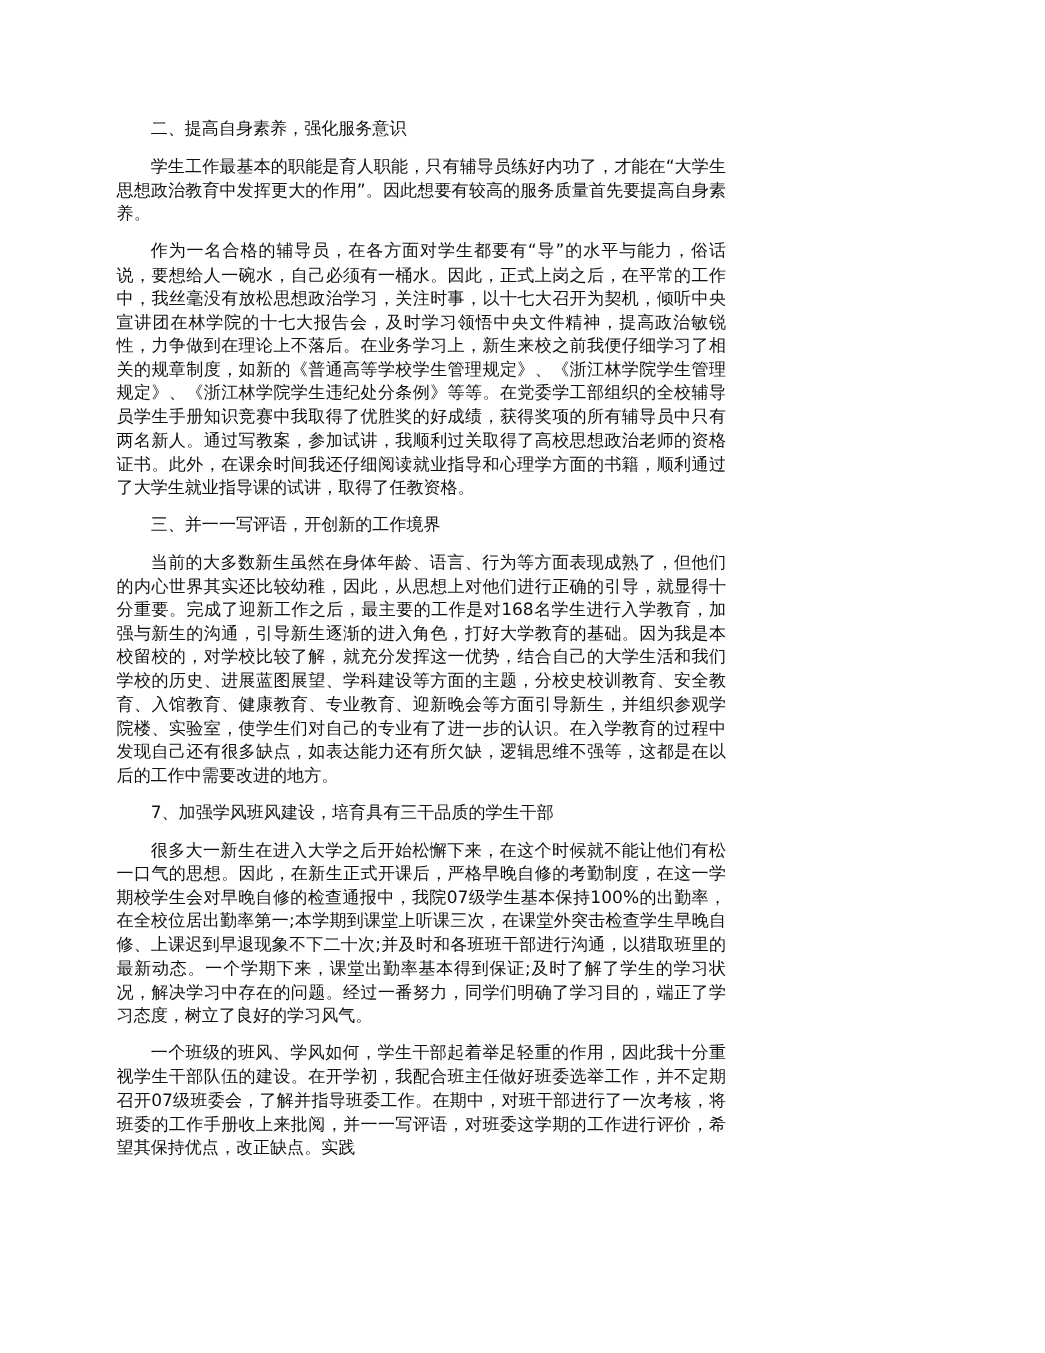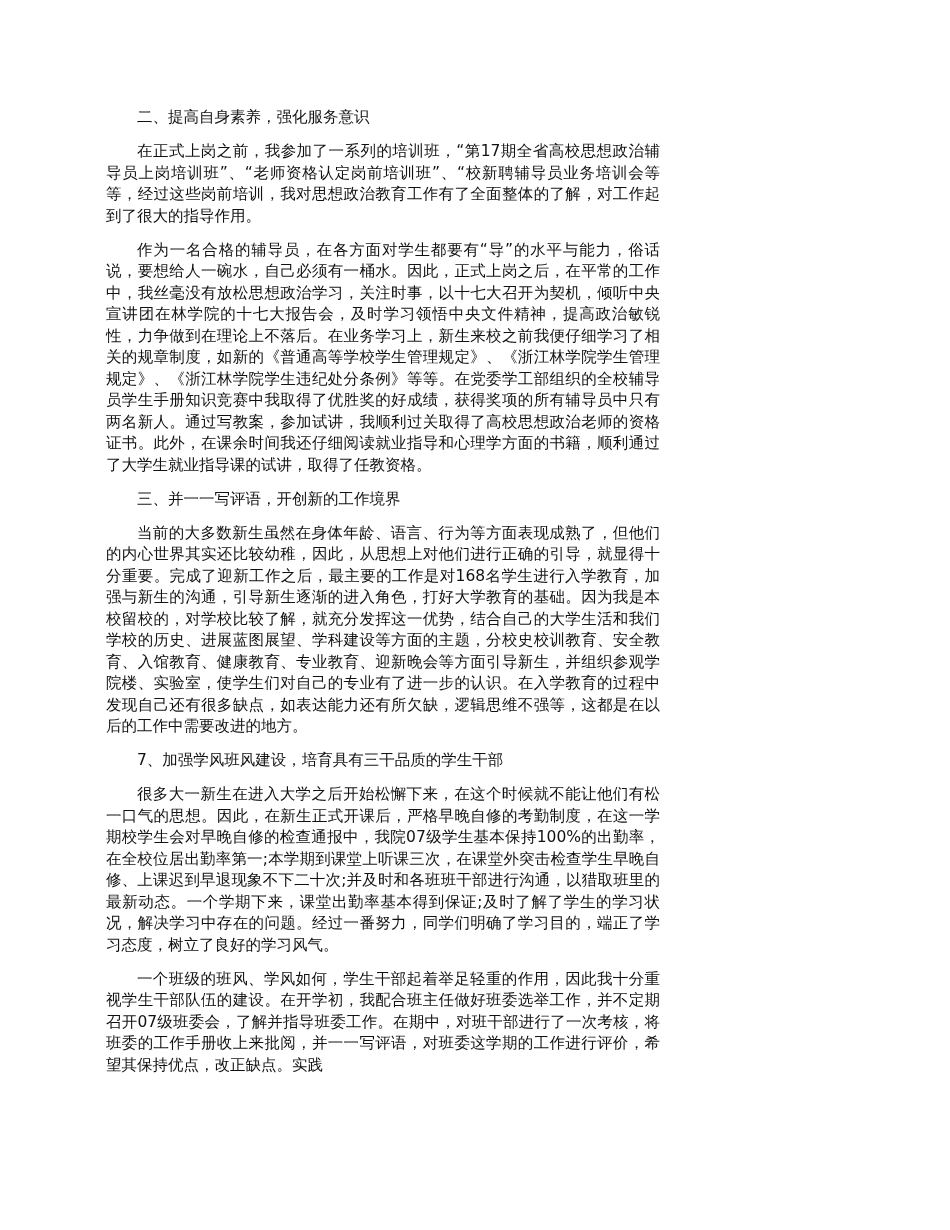--- a/index.html
+++ b/index.html
@@ -29,21 +29,21 @@
     margin: 0 0 12.5px 0;
     word-break: break-all;
   }
 </style>
 </head>
 <body>
 
 <div class="page">
   <div class="doc-body">
       <p class="para">二、提高自身素养，强化服务意识</p>
-      <p class="para">在正式上岗之前，我参加了一系列的培训班，“第17期全省高校思想政治辅导员上岗培训班”、“老师资格认定岗前培训班”、“校新聘辅导员业务培训会等等，经过这些岗前培训，我对思想政治教育工作有了全面整体的了解，对工作起到了很大的指导作用。</p>
+      <p class="para">学生工作最基本的职能是育人职能，只有辅导员练好内功了，才能在“大学生思想政治教育中发挥更大的作用”。因此想要有较高的服务质量首先要提高自身素养。</p>
       <p class="para">作为一名合格的辅导员，在各方面对学生都要有“导”的水平与能力，俗话说，要想给人一碗水，自己必须有一桶水。因此，正式上岗之后，在平常的工作中，我丝毫没有放松思想政治学习，关注时事，以十七大召开为契机，倾听中央宣讲团在林学院的十七大报告会，及时学习领悟中央文件精神，提高政治敏锐性，力争做到在理论上不落后。在业务学习上，新生来校之前我便仔细学习了相关的规章制度，如新的《普通高等学校学生管理规定》、《浙江林学院学生管理规定》、《浙江林学院学生违纪处分条例》等等。在党委学工部组织的全校辅导员学生手册知识竞赛中我取得了优胜奖的好成绩，获得奖项的所有辅导员中只有两名新人。通过写教案，参加试讲，我顺利过关取得了高校思想政治老师的资格证书。此外，在课余时间我还仔细阅读就业指导和心理学方面的书籍，顺利通过了大学生就业指导课的试讲，取得了任教资格。</p>
       <p class="para">三、并一一写评语，开创新的工作境界</p>
       <p class="para">当前的大多数新生虽然在身体年龄、语言、行为等方面表现成熟了，但他们的内心世界其实还比较幼稚，因此，从思想上对他们进行正确的引导，就显得十分重要。完成了迎新工作之后，最主要的工作是对168名学生进行入学教育，加强与新生的沟通，引导新生逐渐的进入角色，打好大学教育的基础。因为我是本校留校的，对学校比较了解，就充分发挥这一优势，结合自己的大学生活和我们学校的历史、进展蓝图展望、学科建设等方面的主题，分校史校训教育、安全教育、入馆教育、健康教育、专业教育、迎新晚会等方面引导新生，并组织参观学院楼、实验室，使学生们对自己的专业有了进一步的认识。在入学教育的过程中发现自己还有很多缺点，如表达能力还有所欠缺，逻辑思维不强等，这都是在以后的工作中需要改进的地方。</p>
       <p class="para">7、加强学风班风建设，培育具有三干品质的学生干部</p>
       <p class="para">很多大一新生在进入大学之后开始松懈下来，在这个时候就不能让他们有松一口气的思想。因此，在新生正式开课后，严格早晚自修的考勤制度，在这一学期校学生会对早晚自修的检查通报中，我院07级学生基本保持100%的出勤率，在全校位居出勤率第一;本学期到课堂上听课三次，在课堂外突击检查学生早晚自修、上课迟到早退现象不下二十次;并及时和各班班干部进行沟通，以猎取班里的最新动态。一个学期下来，课堂出勤率基本得到保证;及时了解了学生的学习状况，解决学习中存在的问题。经过一番努力，同学们明确了学习目的，端正了学习态度，树立了良好的学习风气。</p>
       <p class="para">一个班级的班风、学风如何，学生干部起着举足轻重的作用，因此我十分重视学生干部队伍的建设。在开学初，我配合班主任做好班委选举工作，并不定期召开07级班委会，了解并指导班委工作。在期中，对班干部进行了一次考核，将班委的工作手册收上来批阅，并一一写评语，对班委这学期的工作进行评价，希望其保持优点，改正缺点。实践</p>
     </div>
 </div>
 
 </body></html>

